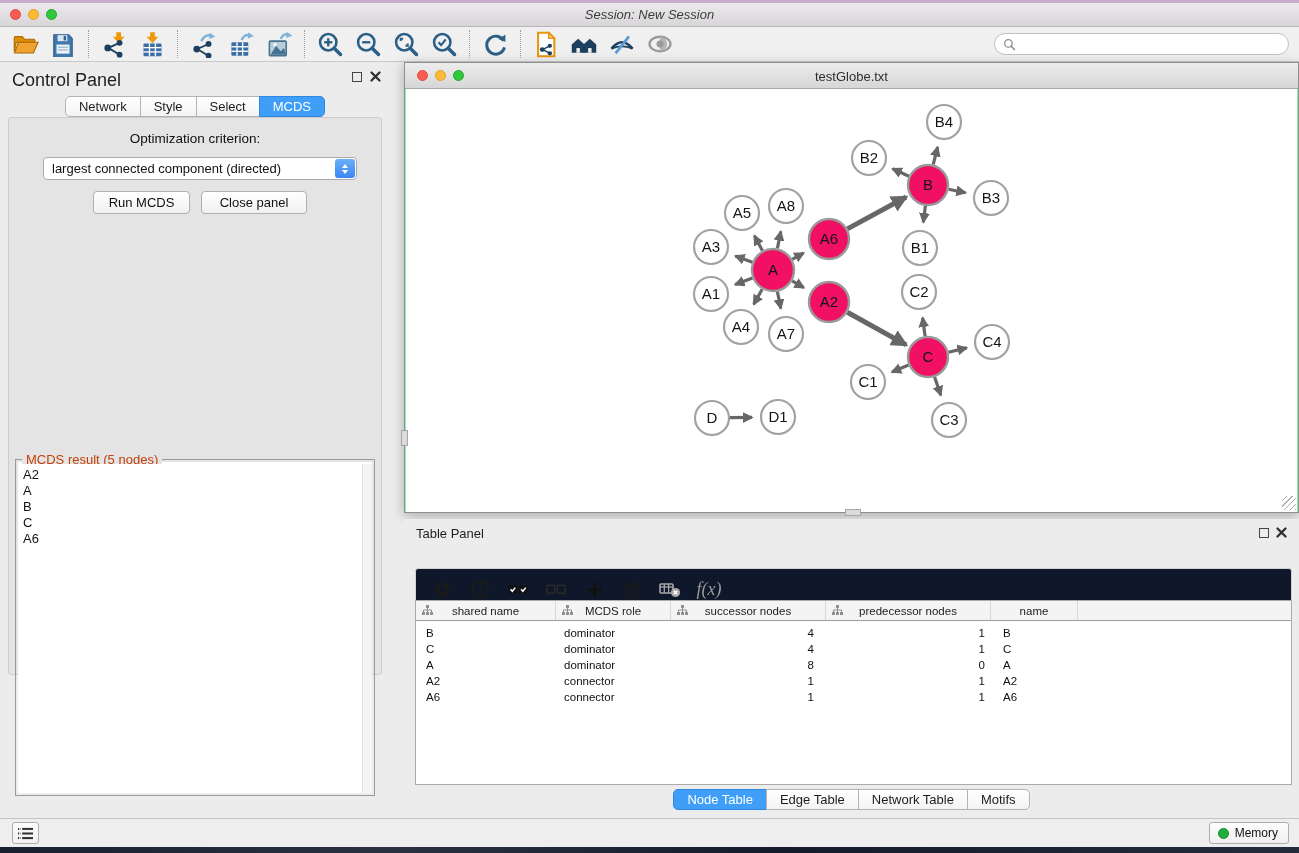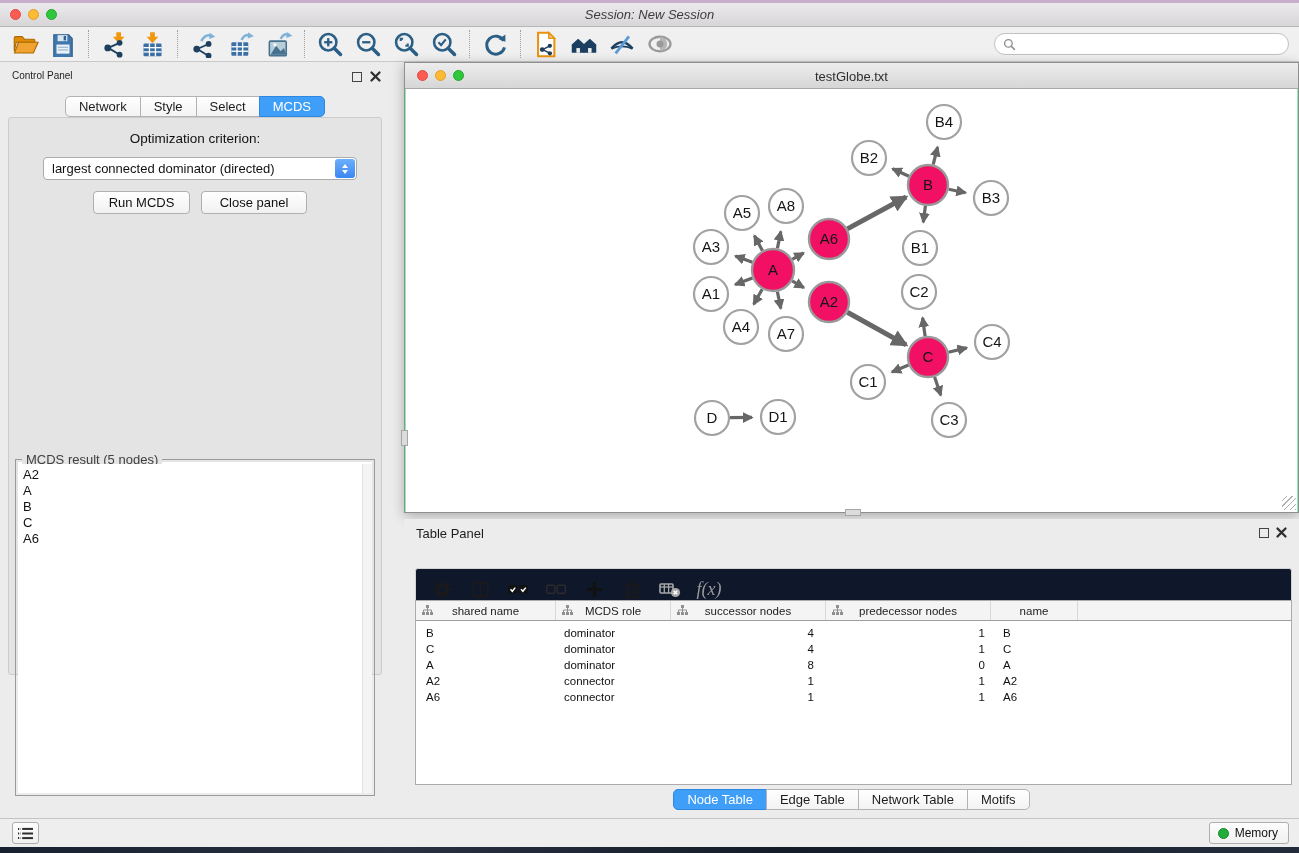--- a/index.html
+++ b/index.html
@@ -26,21 +26,21 @@
   .tsep { height:28px; border-left:1px dotted #9f9f9f; margin:0 6px; }
   .search-field { position:absolute; right:10px; top:6px; width:295px; height:22px;
     background:#fff; border:1px solid #c2c2c2; border-radius:11px; }
   .search-field input { position:absolute; left:26px; top:1px; width:260px; height:18px;
     border:none; outline:none; font-size:12px; background:transparent; }
   .search-field .mag { position:absolute; left:8px; top:4px; }
 
   
   .control-panel { position:absolute; left:0; top:62px; width:390px; height:756px; background:#ececec; }
   .cp-header { position:absolute; left:0; top:0; width:100%; height:30px; }
-  .cp-title { position:absolute; left:12px; top:8px; font-size:10px; color:#1e1e1e; }
+  .cp-title { position:absolute; left:12px; top:8px; font-size:18px; color:#1e1e1e; }
   .panel-float { position:absolute; top:10px; width:10px; height:10px; border:1.6px solid #444; background:transparent; }
   .cp-header .panel-float { right:28px; }
   .panel-close { position:absolute; top:8px; width:13px; height:13px; }
   .cp-header .panel-close { right:8px; }
 
   .seg-row { display:flex; justify-content:center; position:absolute; width:100%; }
   .cp-tabs { top:34px; }
   .seg { height:21px; line-height:19px; padding:0 13px; font-size:13px; color:#1c1c1c;
     background:linear-gradient(#ffffff,#f3f3f3); border:1px solid #b3b3b3; margin-left:-1px; cursor:default; }
   .seg:first-child { border-radius:5px 0 0 5px; margin-left:0; }
@@ -56,21 +56,21 @@
   .stepper { position:absolute; right:1px; top:1px; width:20px; height:19px; border-radius:3px;
     background:linear-gradient(#6cb0fa,#3b86f2); display:flex; flex-direction:column; align-items:center; justify-content:center; gap:2px; }
   .tri-up { width:0; height:0; border-left:3.5px solid transparent; border-right:3.5px solid transparent; border-bottom:4.5px solid #fff; }
   .tri-dn { width:0; height:0; border-left:3.5px solid transparent; border-right:3.5px solid transparent; border-top:4.5px solid #fff; }
   .cp-btn { position:absolute; top:73px; height:23px; background:linear-gradient(#ffffff,#f1f1f1);
     border:1px solid #b0b0b0; border-radius:4px; font-size:13px; color:#111; text-align:center; line-height:21px; cursor:default; }
   .run-btn { left:84px; width:97px; }
   .closep-btn { left:192px; width:106px; }
 
   .result-group { position:absolute; left:6px; top:341px; width:360px; height:337px; border:1px solid #9a9a9a; }
-  .result-legend { position:absolute; left:6px; top:-8px; background:#e4e4e4; padding:0 4px; font-size:13px; color:#404040; }
+  .result-legend { position:absolute; left:6px; top:-8px; background:#e4e4e4; padding:0 4px; font-size:13px; color:#c2410c; }
   .result-list { position:absolute; left:2px; top:4px; right:12px; bottom:2px; background:#fff; overflow:hidden; padding:3px 0 0 5px; }
   .result-scroll { position:absolute; right:2px; top:4px; width:10px; bottom:2px; background:#f4f4f4; border-left:1px solid #e2e2e2; }
   .result-bg { position:absolute; inset:2px; background:#fff; }
   .mcds-item { font-size:13px; color:#111; height:16px; line-height:16px; }
 
   
   .net-window { position:absolute; left:404px; top:62px; width:895px; height:451px;
     background:#86efac; border:1px solid #8f8f8f; box-shadow:0 3px 12px rgba(0,0,0,.28); }
   .net-titlebar { position:absolute; left:0; top:0; width:100%; height:26px;
     background:linear-gradient(#ededed,#d6d6d6); border-bottom:1px solid #a8a8a8; }
@@ -307,21 +307,21 @@
     </div>
     <div class="seg-row cp-tabs">
         <div class="seg">Network</div>
         <div class="seg">Style</div>
         <div class="seg">Select</div>
         <div class="seg active">MCDS</div>
       </div>
     <div class="cp-inset">
       <div class="opt-label">Optimization criterion:</div>
       <div class="criterion-select">
-        <span>largest connected dominator (directed)</span>
+        <span>largest connected component (directed)</span>
         <div class="stepper">
           <div class="tri-up"></div>
             <div class="tri-dn"></div>
         </div>
       </div>
       <div class="cp-btn run-btn">Run MCDS</div>
       <div class="cp-btn closep-btn">Close panel</div>
       <div class="result-group">
         <div class="result-bg"></div>
         <span class="result-legend">MCDS result (5 nodes)</span>

